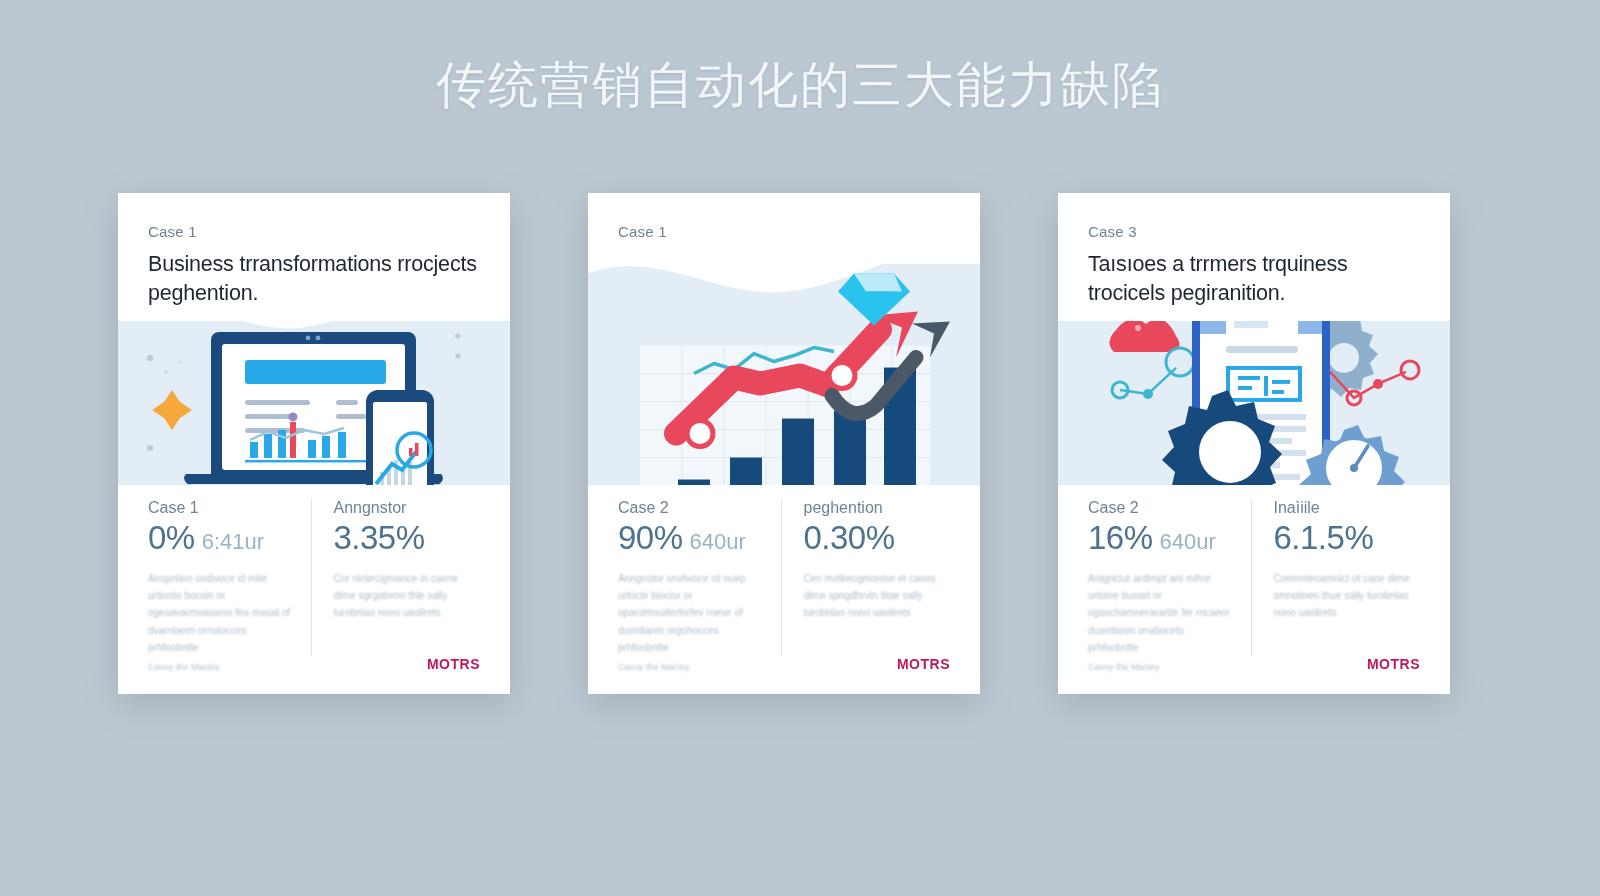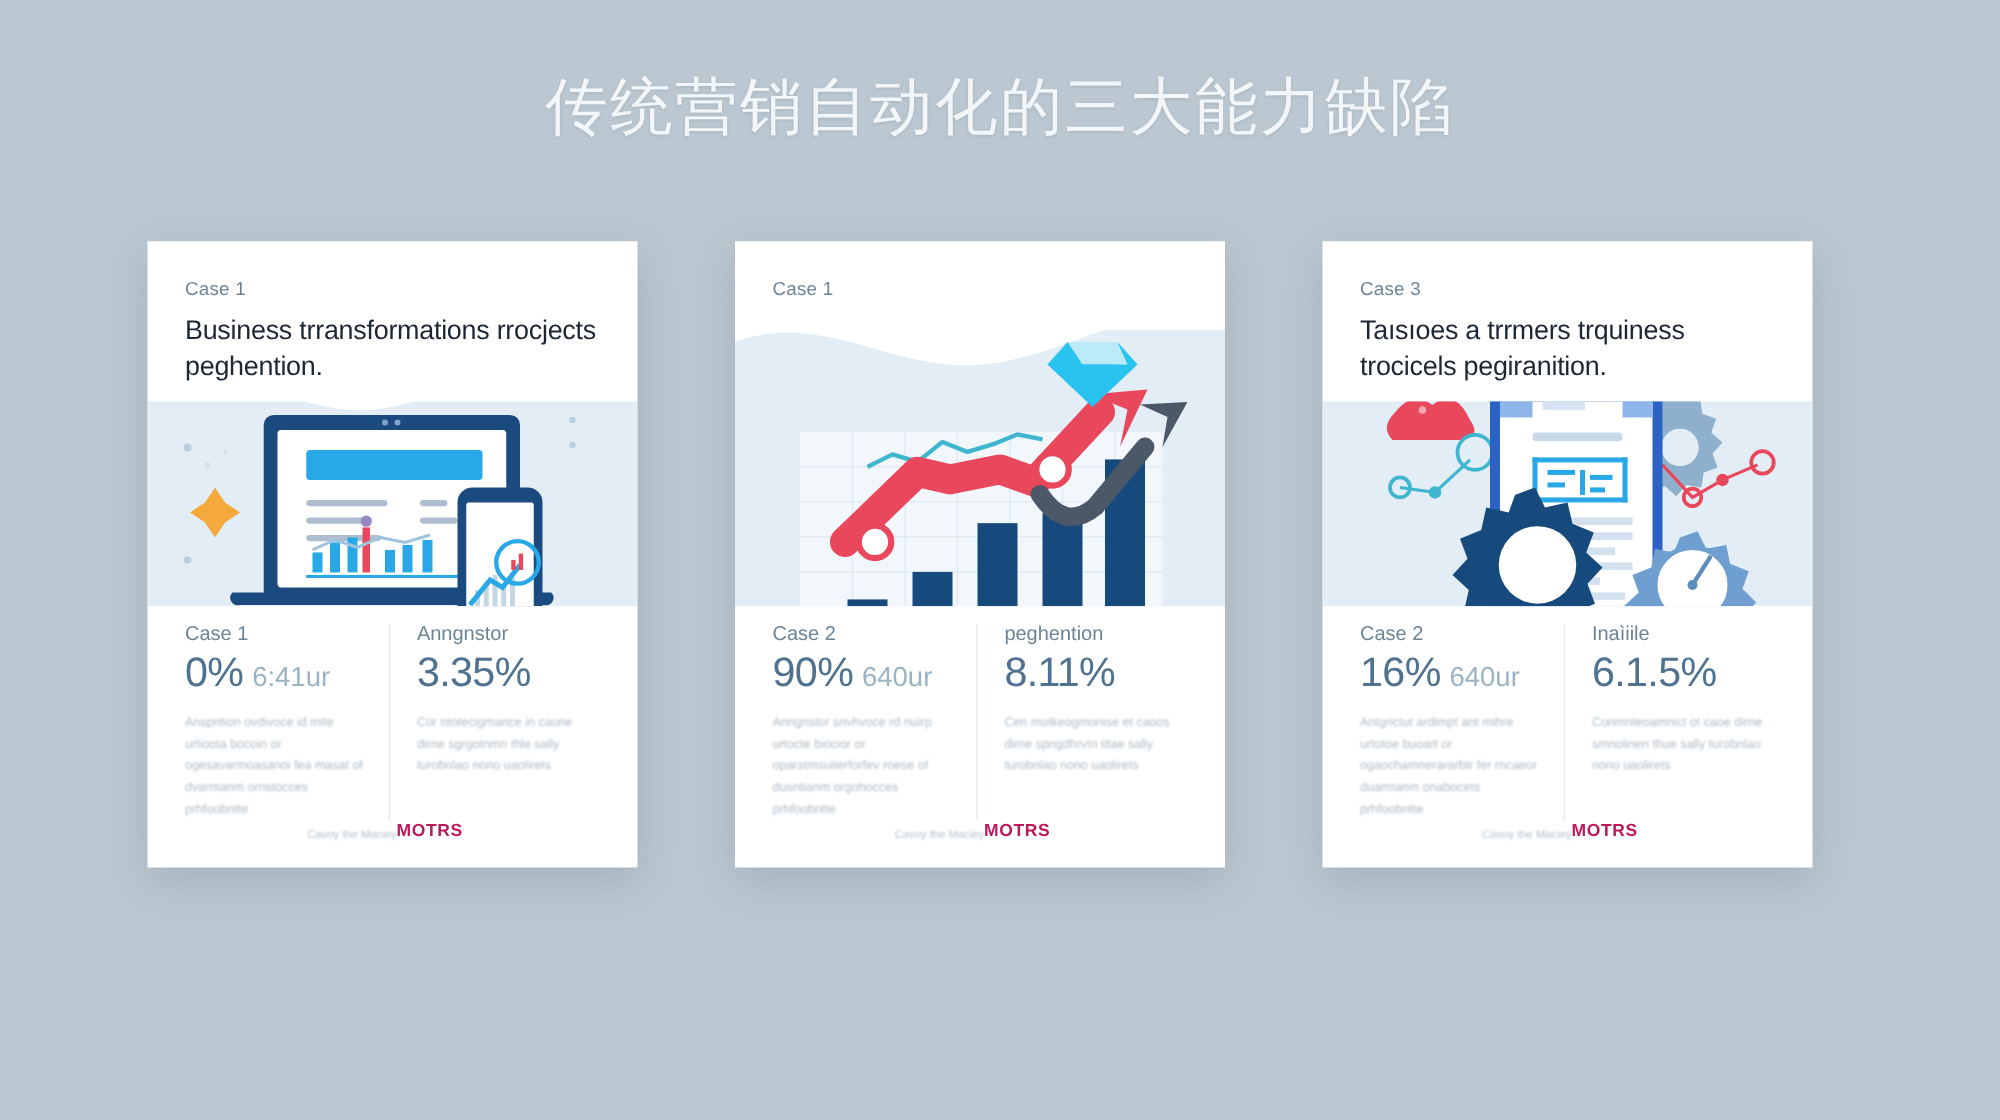--- a/index.html
+++ b/index.html
@@ -116,22 +116,22 @@
     line-height: 1.72;
     color: #9fb0bd;
     filter: blur(0.85px);
     opacity: .85;
   }
 
   
   .card-foot {
     display: flex;
     align-items: flex-end;
-    justify-content: center;
-    padding: 0 30px 22px 18px;
+    justify-content: space-between;
+    padding: 0 30px 22px 30px;
   }
   .foot-note {
     font-size: 9px;
     color: #b2c0cb;
     filter: blur(.8px);
   }
   .brand {
     font-size: 14px;
     font-weight: 700;
     color: #be185d;
@@ -269,21 +269,21 @@
         <div class="stat-label">Case 2</div>
         <div class="stat-value-row">
           <span class="stat-value">90%</span>
           <span class="stat-sub">640ur</span>
         </div>
         <div class="stat-body">Anngnstor snvhvoce rd nuirp urtocte biocior or oparstmsuiterforfev roese of dusntianm orgohocces prhfoobntte</div>
       </div>
       <div class="stat">
         <div class="stat-label">peghention</div>
         <div class="stat-value-row">
-          <span class="stat-value">8.11%</span>
+          <span class="stat-value">0.30%</span>
           <span class="stat-sub"></span>
         </div>
         <div class="stat-body">Cen motkeogmonise et caoos dirne spngdhrvtn titae sally turobnlao nono uaolirets</div>
       </div>
     </div>
 
     <div class="card-foot">
       <span class="foot-note">Cavoy the Maciey</span>
       <span class="brand">MOTRS</span>
     </div>

